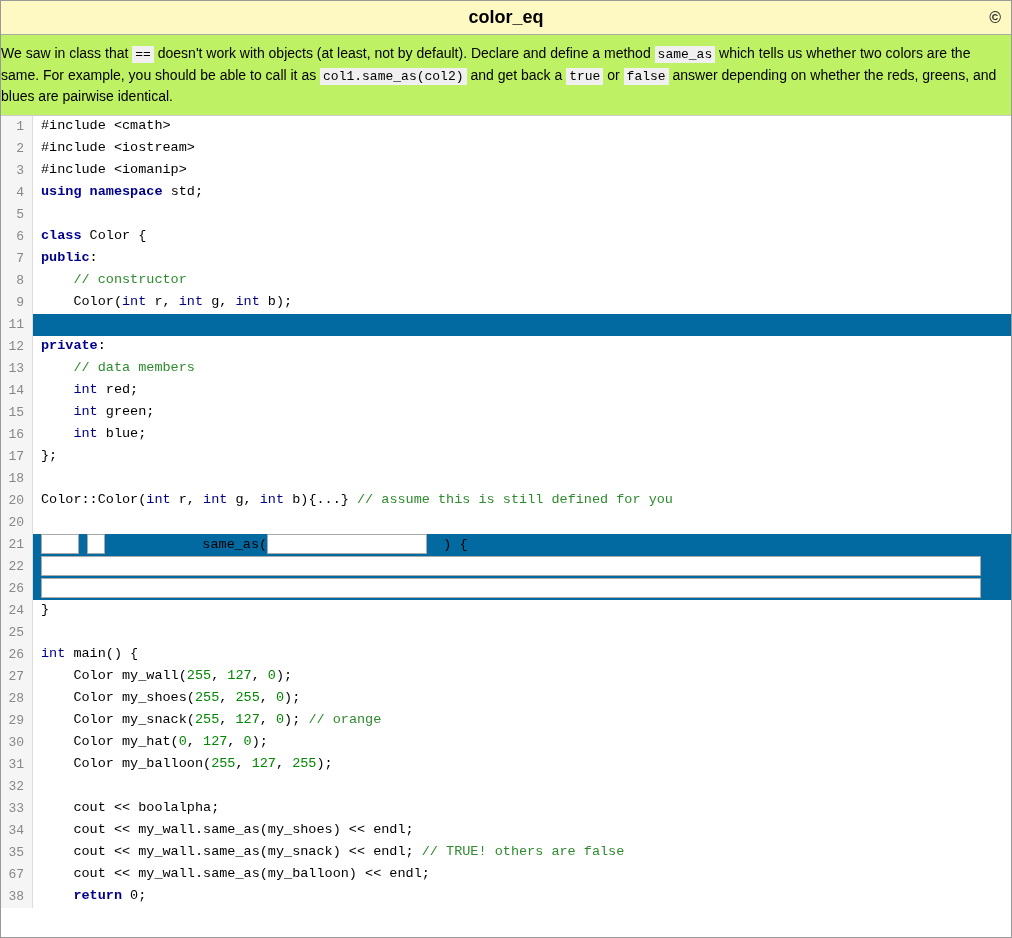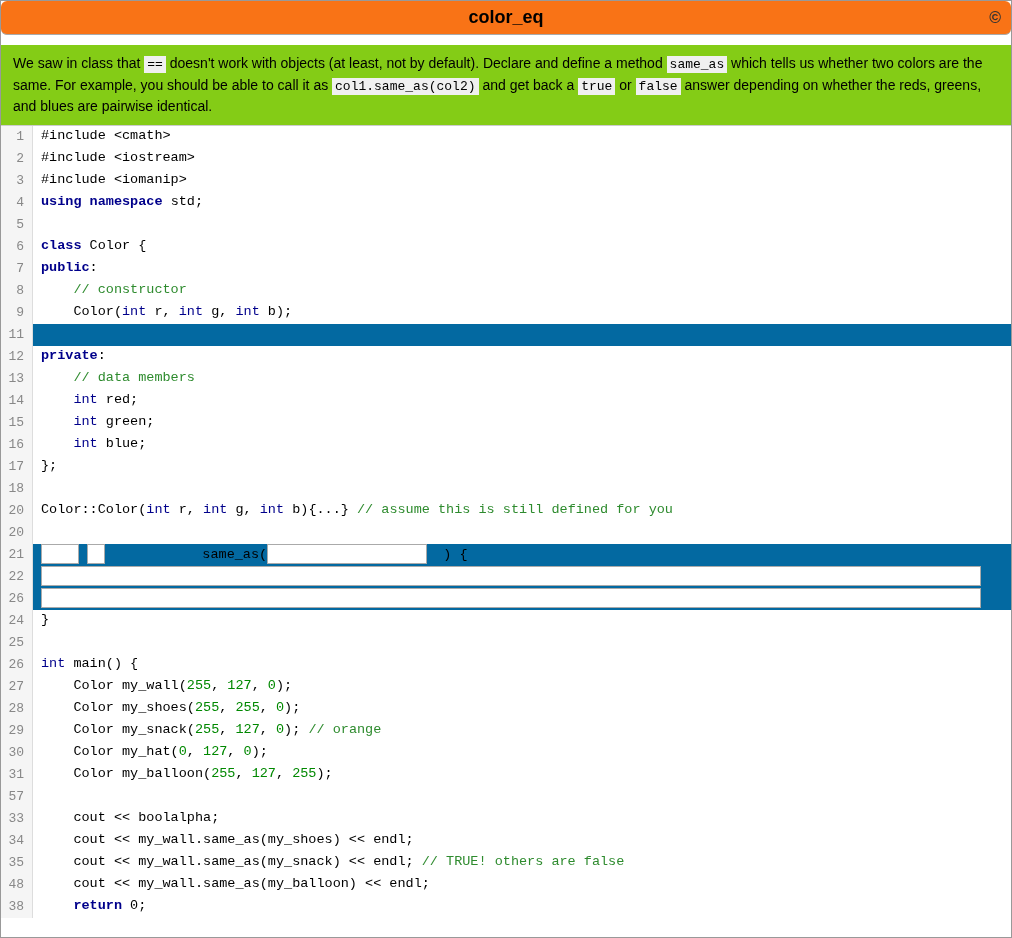--- a/index.html
+++ b/index.html
@@ -13,44 +13,42 @@
     }
     .container {
       width: 1012px;
       min-height: 938px;
       background: #fff;
       border: 1px solid #999;
       display: flex;
       flex-direction: column;
     }
     .header {
-      background: #f97316;
+      background: #fef9c3;
       text-align: center;
       padding: 6px 10px;
       font-size: 18px;
       font-weight: bold;
       position: relative;
       border-bottom: 1px solid #aaa;
-      border-radius: 6px;
     }
     .header .cc-icon {
       position: absolute;
       right: 10px;
       top: 50%;
       transform: translateY(-50%);
       font-size: 16px;
       color: #333;
     }
     .description {
-      padding: 8px 12px;
+      padding: 8px 0;
       font-size: 14px;
       line-height: 1.5;
       border-bottom: 1px solid #ccc;
-      background: #84cc16;
-      margin-top: 10px;
+      background: #bef264;
     }
     .description code {
       font-family: 'Courier New', monospace;
       background: #f0f0f0;
       padding: 1px 3px;
       font-size: 13px;
     }
     .code-area {
       flex: 1;
       overflow-y: auto;
@@ -259,42 +257,42 @@
       <div class="line-num">30</div>
       <div class="line-content"><span class="plain">    Color my_hat(</span><span class="num">0</span><span class="plain">, </span><span class="num">127</span><span class="plain">, </span><span class="num">0</span><span class="plain">);</span></div>
     </div>
 
     <div class="code-line">
       <div class="line-num">31</div>
       <div class="line-content"><span class="plain">    Color my_balloon(</span><span class="num">255</span><span class="plain">, </span><span class="num">127</span><span class="plain">, </span><span class="num">255</span><span class="plain">);</span></div>
     </div>
 
     <div class="code-line">
-      <div class="line-num">57</div>
+      <div class="line-num">32</div>
       <div class="line-content"></div>
     </div>
 
     <div class="code-line">
       <div class="line-num">33</div>
       <div class="line-content"><span class="plain">    cout &lt;&lt; boolalpha;</span></div>
     </div>
 
     <div class="code-line">
       <div class="line-num">34</div>
       <div class="line-content"><span class="plain">    cout &lt;&lt; my_wall.same_as(my_shoes) &lt;&lt; endl;</span></div>
     </div>
 
     <div class="code-line">
       <div class="line-num">35</div>
       <div class="line-content"><span class="plain">    cout &lt;&lt; my_wall.same_as(my_snack) &lt;&lt; endl; </span><span class="comment">// TRUE! others are false</span></div>
     </div>
 
 
     <div class="code-line">
-      <div class="line-num">48</div>
+      <div class="line-num">67</div>
       <div class="line-content"><span class="plain">    cout &lt;&lt; my_wall.same_as(my_balloon) &lt;&lt; endl;</span></div>
     </div>
 
     <div class="code-line">
       <div class="line-num">38</div>
       <div class="line-content"><span class="plain">    </span><span class="kw">return</span><span class="plain"> 0;</span></div>
     </div>
 
   </div>
 

